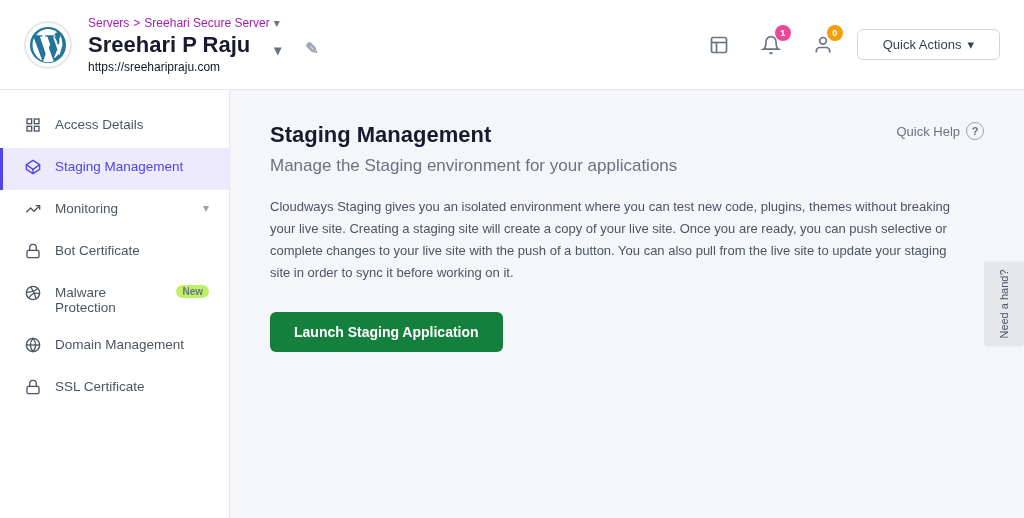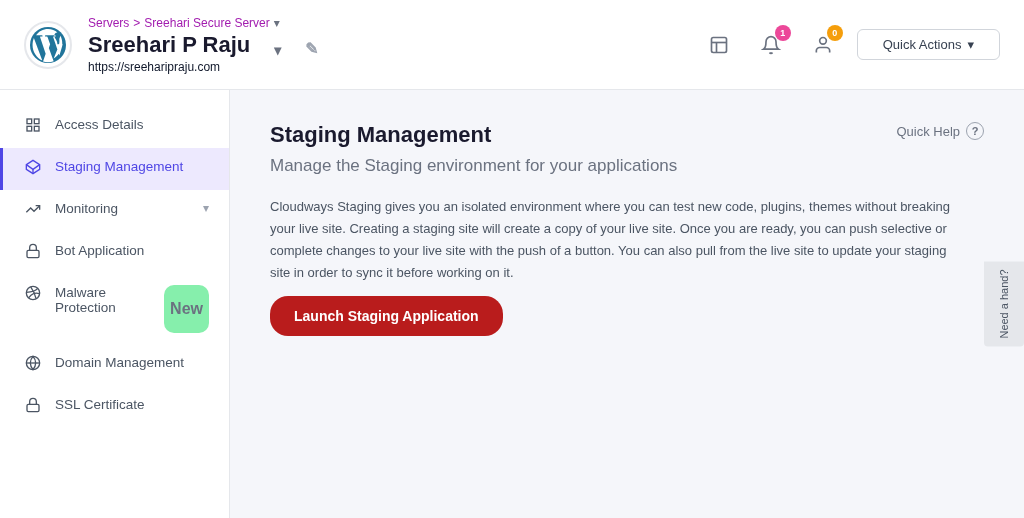--- a/index.html
+++ b/index.html
@@ -100,25 +100,25 @@
       transition: background 0.15s;
     }
     .sidebar-item.active {
       background: #ede9fe;
       color: #4f46e5;
       border-left-color: #4f46e5;
     }
     .sidebar-item .icon { font-size: 16px; width: 20px; text-align: center; flex-shrink: 0; }
     .sidebar-item .chevron-right { margin-left: auto; font-size: 12px; color: #9ca3af; }
     .new-badge {
-      background: #86efac;
-      color: #6b7280;
-      font-size: 16px;
+      background: #bef264;
+      color: #6b7280;
+      font-size: 10px;
       font-weight: 600;
-      padding: 15px 6px;
+      padding: 1px 6px;
       border-radius: 10px;
       margin-left: 4px;
     }
 
     
     .main {
       flex: 1;
       padding: 32px 40px;
       background: #f5f6fa;
       position: relative;
@@ -158,27 +158,27 @@
     .page-subtitle {
       font-size: 17px;
       color: #6b7280;
       margin-bottom: 20px;
     }
     .description {
       font-size: 13px;
       color: #4b5563;
       line-height: 1.7;
       max-width: 680px;
-      margin-bottom: 12px;
+      margin-bottom: 28px;
     }
     .launch-btn {
-      background: #b91c1c;
+      background: #15803d;
       color: #fff;
       border: none;
-      border-radius: 18px;
+      border-radius: 6px;
       padding: 12px 24px;
       font-size: 14px;
       font-weight: 600;
       cursor: pointer;
       display: inline-block;
     }
   </style>
 </head>
 <body>
 
@@ -266,21 +266,21 @@
       <span>Monitoring</span>
       <span class="chevron-right">▾</span>
     </div>
     <div class="sidebar-item">
       <span class="icon">
         <svg width="16" height="16" viewBox="0 0 24 24" fill="none" stroke="currentColor" stroke-width="2">
             <rect x="3" y="11" width="18" height="11" rx="2"></rect>
             <path d="M7 11V7a5 5 0 0 1 10 0v4"></path>
           </svg>
       </span>
-      <span>Bot Application</span>
+      <span>Bot Certificate</span>
     </div>
     <div class="sidebar-item">
       <span class="icon">
         <svg width="16" height="16" viewBox="0 0 24 24" fill="none" stroke="currentColor" stroke-width="2">
             <circle cx="12" cy="12" r="10"></circle>
             <path d="M8.56 2.75c4.37 6.03 6.02 9.42 8.03 17.72m2.54-15.38c-3.72 4.35-8.94 5.66-16.88 5.85m19.5 1.9c-3.5-.93-6.63-.82-8.94 0-2.58.92-5.01 2.86-7.44 6.32"></path>
           </svg>
       </span>
       <span>Malware Protection</span>
       <span class="new-badge">New</span>

